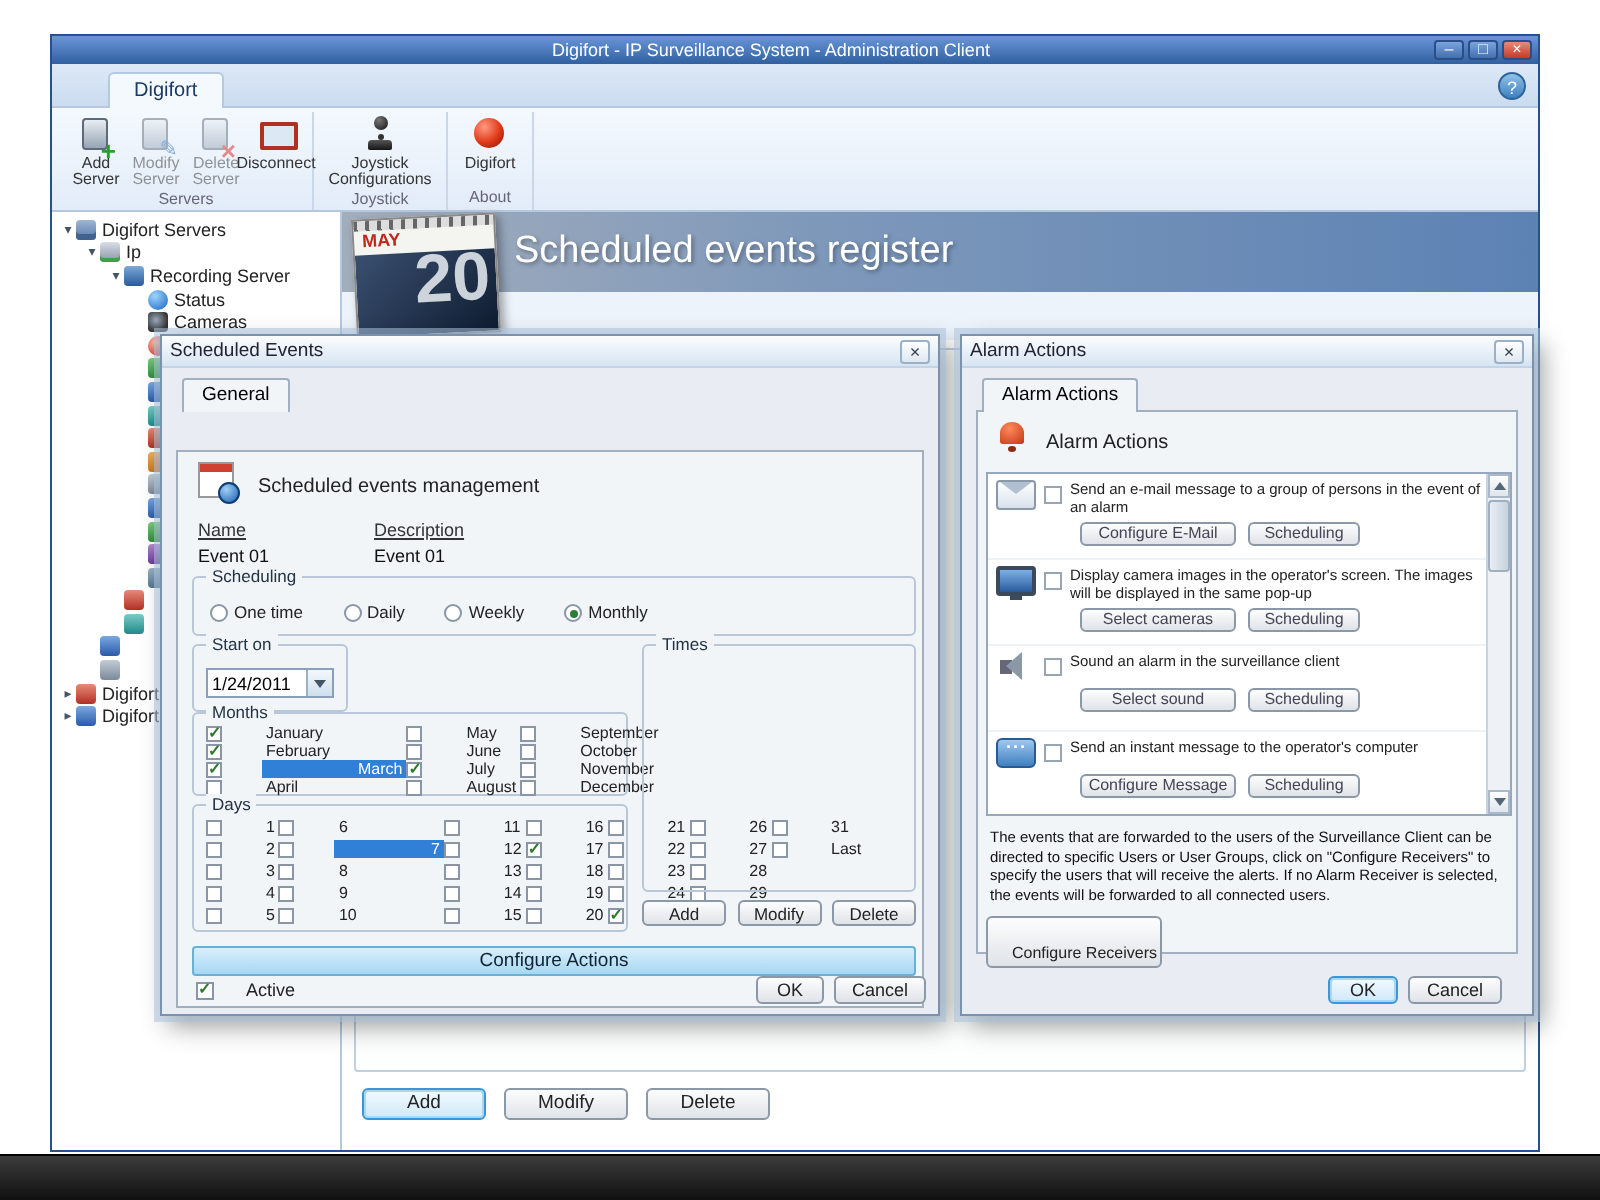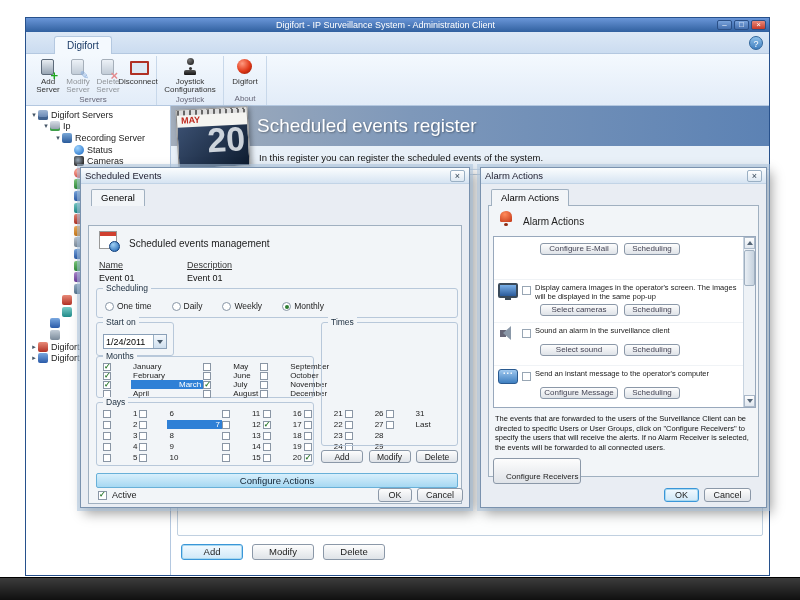--- a/index.html
+++ b/index.html
@@ -155,21 +155,21 @@
                           border-top:4px solid #456; }
   .months-grid,.days-grid { position:absolute; left:6px; top:5px; right:2px; bottom:2px; display:grid;
                             grid-auto-flow:column; grid-auto-columns:1fr; }
   .months-grid { grid-template-rows:repeat(4,1fr); }
   .days-grid { grid-template-rows:repeat(5,1fr); }
   .cb { display:flex; align-items:center; gap:20px; font-size:8px; color:#222; }
   .cb .box { width:8px; height:8px; border:1px solid #8a96a5; background:#fff; position:relative; flex:0 0 auto; }
   .cb.checked .box::after { content:"✓"; position:absolute; left:0; top:-2px; font-size:8px; color:#2d7a2d; font-weight:bold; }
   .cb .lbl { padding:0 2px; }
   .cb.selected .lbl { background:#2f80d6; color:#fff;padding-left:48px; }
-  .cb.lg { font-size:9px; gap:3px; }
+  .cb.lg { font-size:9px; gap:14px; }
   .cb.lg .box { width:9px; height:9px; }
   .times-list { position:absolute; left:5px; top:8px; right:5px; bottom:5px; background:#fff;
                 border:1px solid #aab8c8; font-size:9px; }
   .time-row { display:flex; align-items:center; gap:4px; padding:2px 3px 0 3px; }
   .clock-icon { width:9px; height:9px; border-radius:50%; border:1px solid #0d47a1;
                 background:radial-gradient(circle at 35% 30%,#8ec6f0,#1565c0); flex:0 0 auto; }
   .times-btnrow { position:absolute; left:232px; top:224px; width:137px; display:flex; justify-content:space-between; }
   .times-btnrow .sbtn { width:42px; padding:0; height:13px; font-size:8.5px; }
   .cfg-actions { position:absolute; left:7px; top:247px; width:362px; height:15px;
                  background:linear-gradient(180deg,#d8effc,#a6d8f2); border:1px solid #68b0d8;
@@ -428,21 +428,20 @@
           <span class="exp">▸</span>
           <span class="ti" data-icon="dot-blue"></span>
           <span class="tlabel">Digifort L</span>
         </div>
       </div>
 
     <div class="header">
       <div class="hband">
         <span class="htitle">Scheduled events register</span>
       </div>
-      <div class="hsub">In this register you can register the scheduled events of the system.</div>
       <div class="calendar">
         <div class="rings"></div>
         <div class="month">MAY</div>
         <div class="photo"></div>
         <div class="big-num">20</div>
       </div>
     </div>
 
     <div class="content">
       <div class="events-panel"></div>
@@ -775,20 +774,25 @@
     <span class="tab">Alarm Actions</span>
     <div class="tabpage">
 
       <span class="bell-icon"></span>
       <span class="alarm-heading">Alarm Actions</span>
 
       <div class="action-list">
         <div>
 
             <div class="action-item">
+              <div class="action-top">
+                <span class="aicon" data-icon="email"></span>
+                <span class="cb-sm"></span>
+                <span class="action-text">Send an e-mail message to a group of persons in the event of an alarm</span>
+              </div>
               <div class="action-buttons">
                 <span class="sbtn b1">Configure E-Mail</span>
                 <span class="sbtn b2">Scheduling</span>
               </div>
             </div>
 
             <div class="action-item">
               <div class="action-top">
                 <span class="aicon" data-icon="monitor"></span>
                 <span class="cb-sm"></span>

